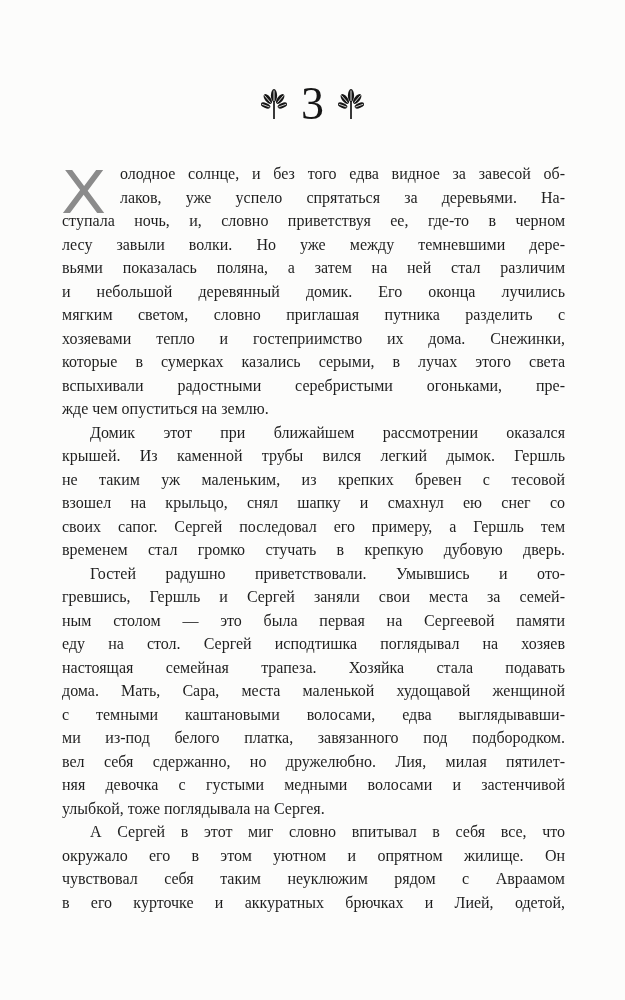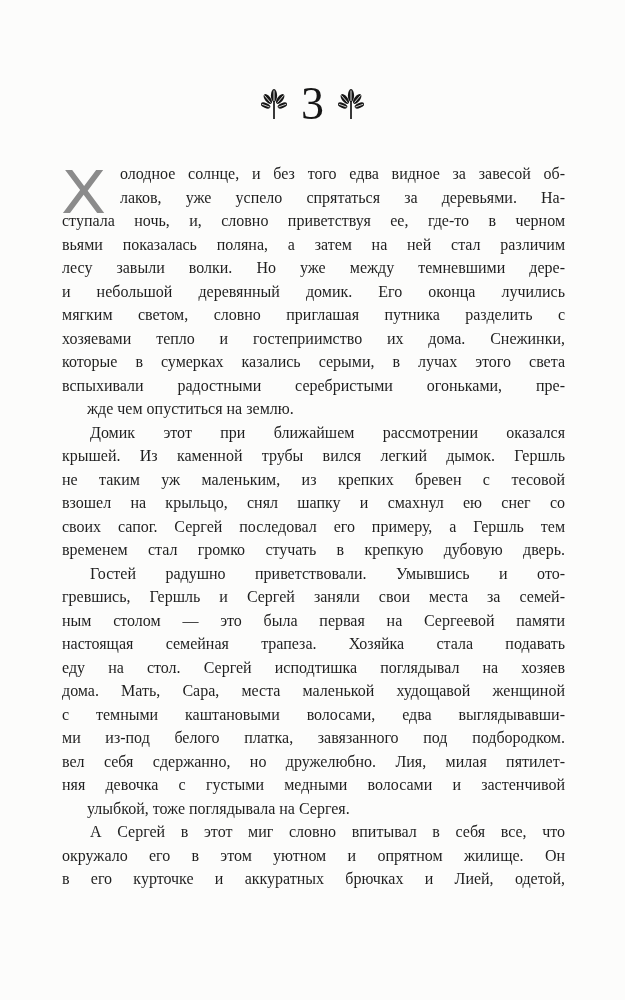--- a/index.html
+++ b/index.html
@@ -44,21 +44,20 @@
   .line {
     font-size: 16px;
     line-height: 23.5px;
     height: 23.5px;
     overflow: hidden;
     text-align: justify;
     text-align-last: justify;
   }
   .line.lastline {
     text-align-last: left;
-    margin-left: 25px;
   }
   .line.indent {
     padding-left: 28px;
   }
   .line.dropcap-side {
     padding-left: 58px;
   }
   .dropcap {
     position: absolute;
     left: -1px;
@@ -114,50 +113,51 @@
       </svg>
     </span>
   </header>
 
   <main class="text-block">
       <div class="para">
         <span class="dropcap" style="color: rgb(139, 139, 139);">Х</span>
         <div class="line dropcap-side">олодное солнце, и без того едва видное за завесой об-</div>
         <div class="line dropcap-side">лаков, уже успело спрятаться за деревьями. На-</div>
         <div class="line">ступала ночь, и, словно приветствуя ее, где-то в черном</div>
+        <div class="line">лесу завыли волки. Но уже между темневшими дере-</div>
         <div class="line">вьями показалась поляна, а затем на ней стал различим</div>
-        <div class="line">лесу завыли волки. Но уже между темневшими дере-</div>
         <div class="line">и небольшой деревянный домик. Его оконца лучились</div>
         <div class="line">мягким светом, словно приглашая путника разделить с</div>
         <div class="line">хозяевами тепло и гостеприимство их дома. Снежинки,</div>
         <div class="line">которые в сумерках казались серыми, в лучах этого света</div>
         <div class="line">вспыхивали радостными серебристыми огоньками, пре-</div>
         <div class="line lastline">жде чем опуститься на землю.</div>
       </div>
       <div class="para">
         <div class="line indent">Домик этот при ближайшем рассмотрении оказался</div>
         <div class="line">крышей. Из каменной трубы вился легкий дымок. Гершль</div>
         <div class="line">не таким уж маленьким, из крепких бревен с тесовой</div>
         <div class="line">взошел на крыльцо, снял шапку и смахнул ею снег со</div>
         <div class="line">своих сапог. Сергей последовал его примеру, а Гершль тем</div>
         <div class="line">временем стал громко стучать в крепкую дубовую дверь.</div>
       </div>
       <div class="para">
         <div class="line indent">Гостей радушно приветствовали. Умывшись и ото-</div>
         <div class="line">гревшись, Гершль и Сергей заняли свои места за семей-</div>
         <div class="line">ным столом — это была первая на Сергеевой памяти</div>
+        <div class="line">еду на стол. Сергей исподтишка поглядывал на хозяев</div>
         <div class="line">настоящая семейная трапеза. Хозяйка стала подавать</div>
-        <div class="line">еду на стол. Сергей исподтишка поглядывал на хозяев</div>
         <div class="line">дома. Мать, Сара, места маленькой худощавой женщиной</div>
         <div class="line">с темными каштановыми волосами, едва выглядывавши-</div>
         <div class="line">ми из-под белого платка, завязанного под подбородком.</div>
         <div class="line">вел себя сдержанно, но дружелюбно. Лия, милая пятилет-</div>
         <div class="line">няя девочка с густыми медными волосами и застенчивой</div>
         <div class="line lastline">улыбкой, тоже поглядывала на Сергея.</div>
       </div>
       <div class="para">
         <div class="line indent">А Сергей в этот миг словно впитывал в себя все, что</div>
         <div class="line">окружало его в этом уютном и опрятном жилище. Он</div>
+        <div class="line">чувствовал себя таким неуклюжим рядом с Авраамом</div>
         <div class="line">в его курточке и аккуратных брючках и Лией, одетой,</div>
       </div>
     </main>
 
 </div>
 
 </body></html>

